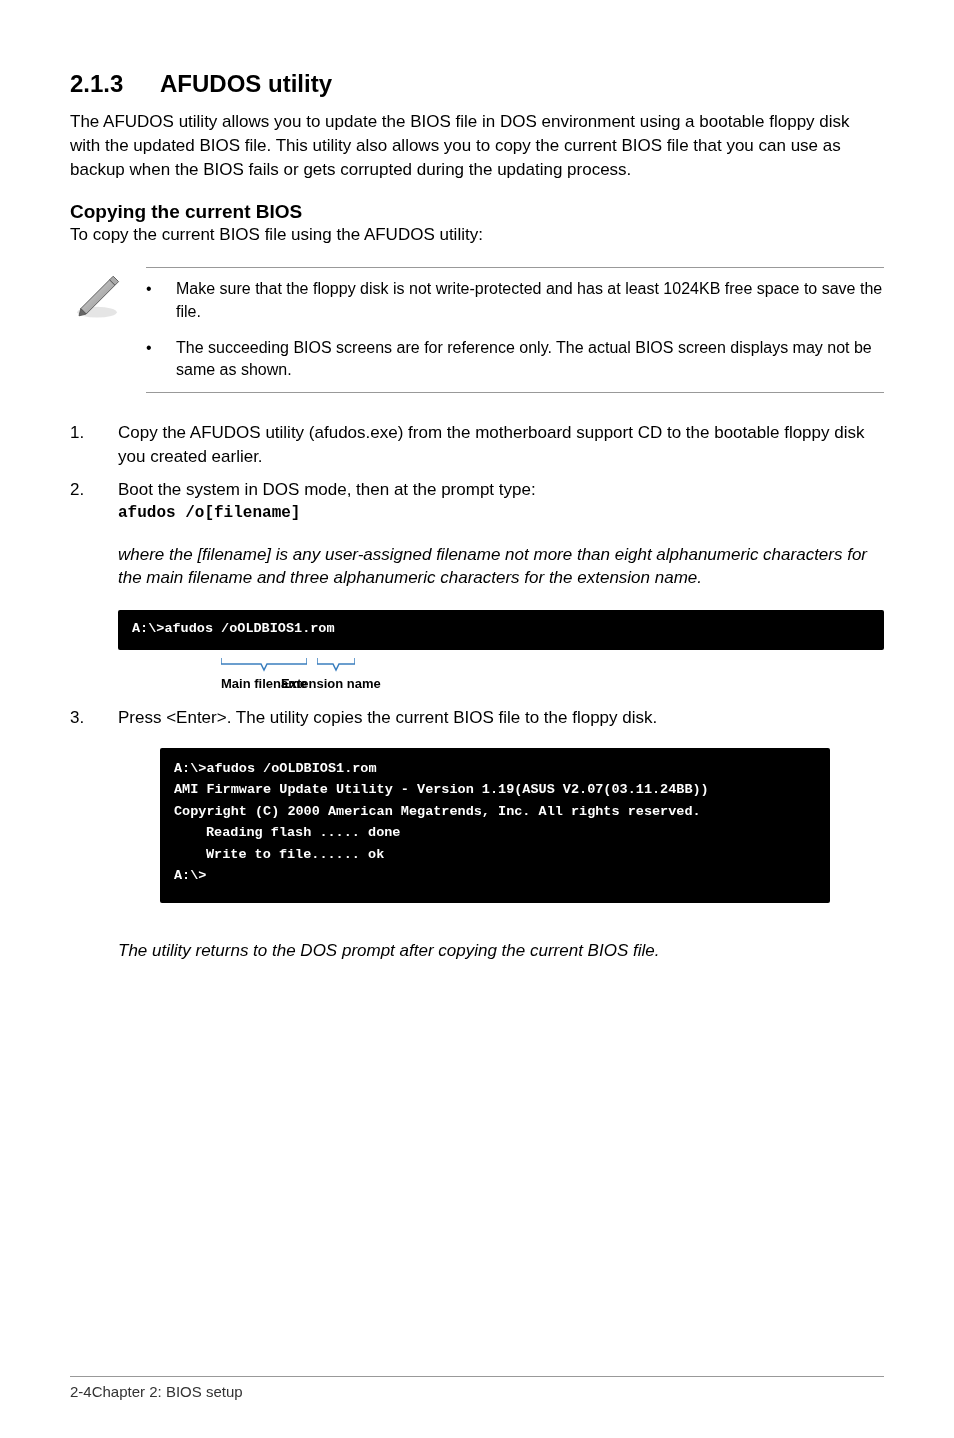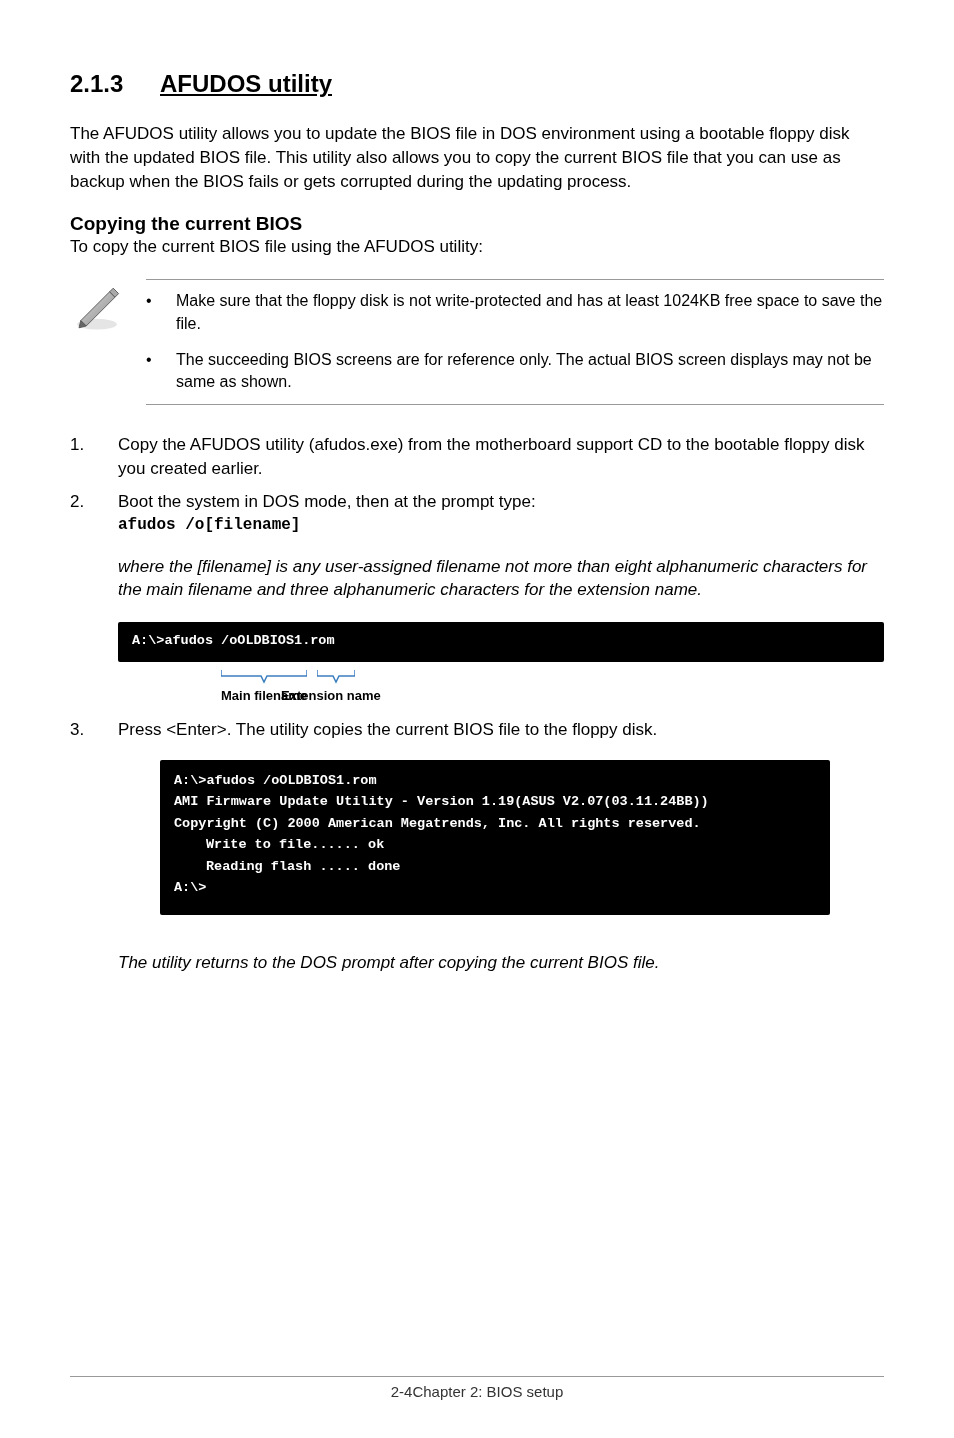--- a/index.html
+++ b/index.html
@@ -12,22 +12,21 @@
       background: #fff;
       width: 954px;
       height: 1438px;
       padding: 70px 70px 30px 70px;
       position: relative;
       color: #000;
     }
     .heading {
       font-size: 24px;
       font-weight: bold;
-      margin-bottom: 24px;
-      text-decoration: underline;
+      margin-bottom: 12px;
     }
     .heading .num {
       display: inline-block;
       width: 90px;
     }
     .paragraph {
       font-size: 17px;
       line-height: 1.4;
       margin-bottom: 20px;
     }
@@ -138,21 +137,21 @@
       white-space: nowrap;
     }
     .footer {
       position: absolute;
       bottom: 38px;
       left: 70px;
       right: 70px;
       border-top: 1px solid #999;
       padding-top: 6px;
       display: flex;
-      justify-content: center;
+      justify-content: flex-start;
       font-size: 15px;
       color: #333;
     }
   </style>
 </head>
 <body>
 
 <h2 class="heading">
   <span class="num">2.1.3</span><span>AFUDOS utility</span>
 </h2>
@@ -226,22 +225,22 @@
 
 <div class="ol-item">
   <div class="ol-num">3.</div>
   <div class="ol-body">Press &lt;Enter&gt;. The utility copies the current BIOS file to the floppy disk.</div>
 </div>
 
 <div class="terminal2">
   <div>A:\&gt;afudos /oOLDBIOS1.rom</div>
   <div>AMI Firmware Update Utility - Version 1.19(ASUS V2.07(03.11.24BB))</div>
   <div>Copyright (C) 2000 American Megatrends, Inc. All rights reserved.</div>
+  <div class="ind">Reading flash ..... done</div>
   <div class="ind">Write to file...... ok</div>
-  <div class="ind">Reading flash ..... done</div>
   <div>A:\&gt;</div>
 </div>
 
 <p class="indent-para">The utility returns to the DOS prompt after copying the current BIOS file.</p>
 
 <div class="footer">
   <span>2-4</span>
   <span>Chapter 2: BIOS setup</span>
 </div>
 

